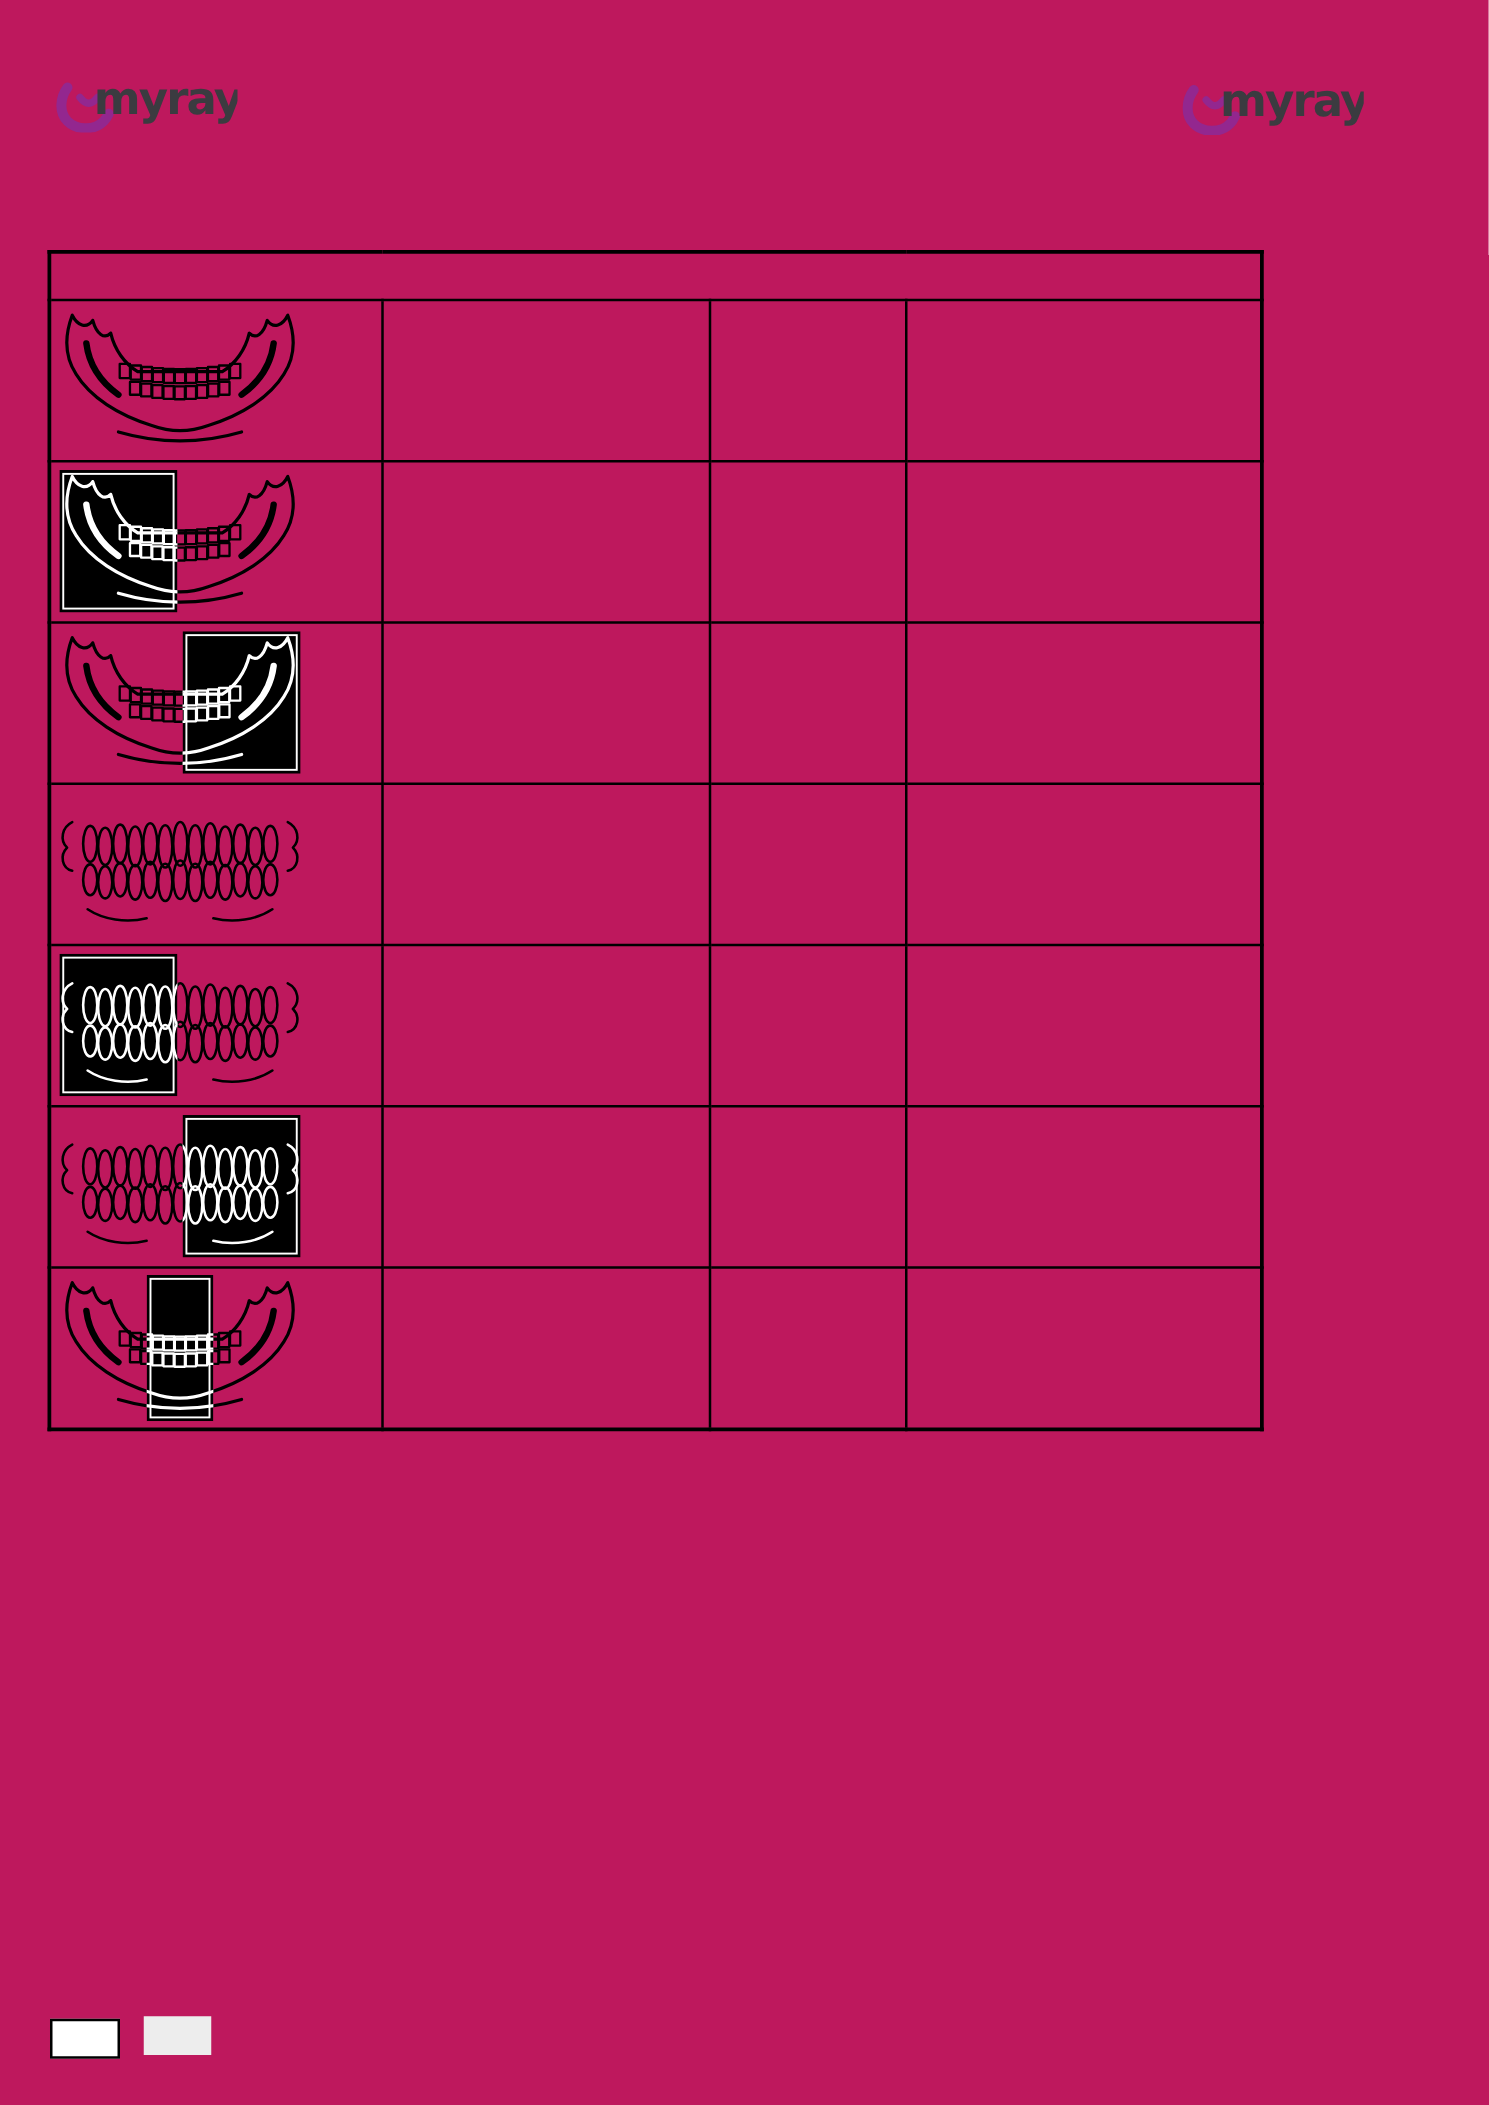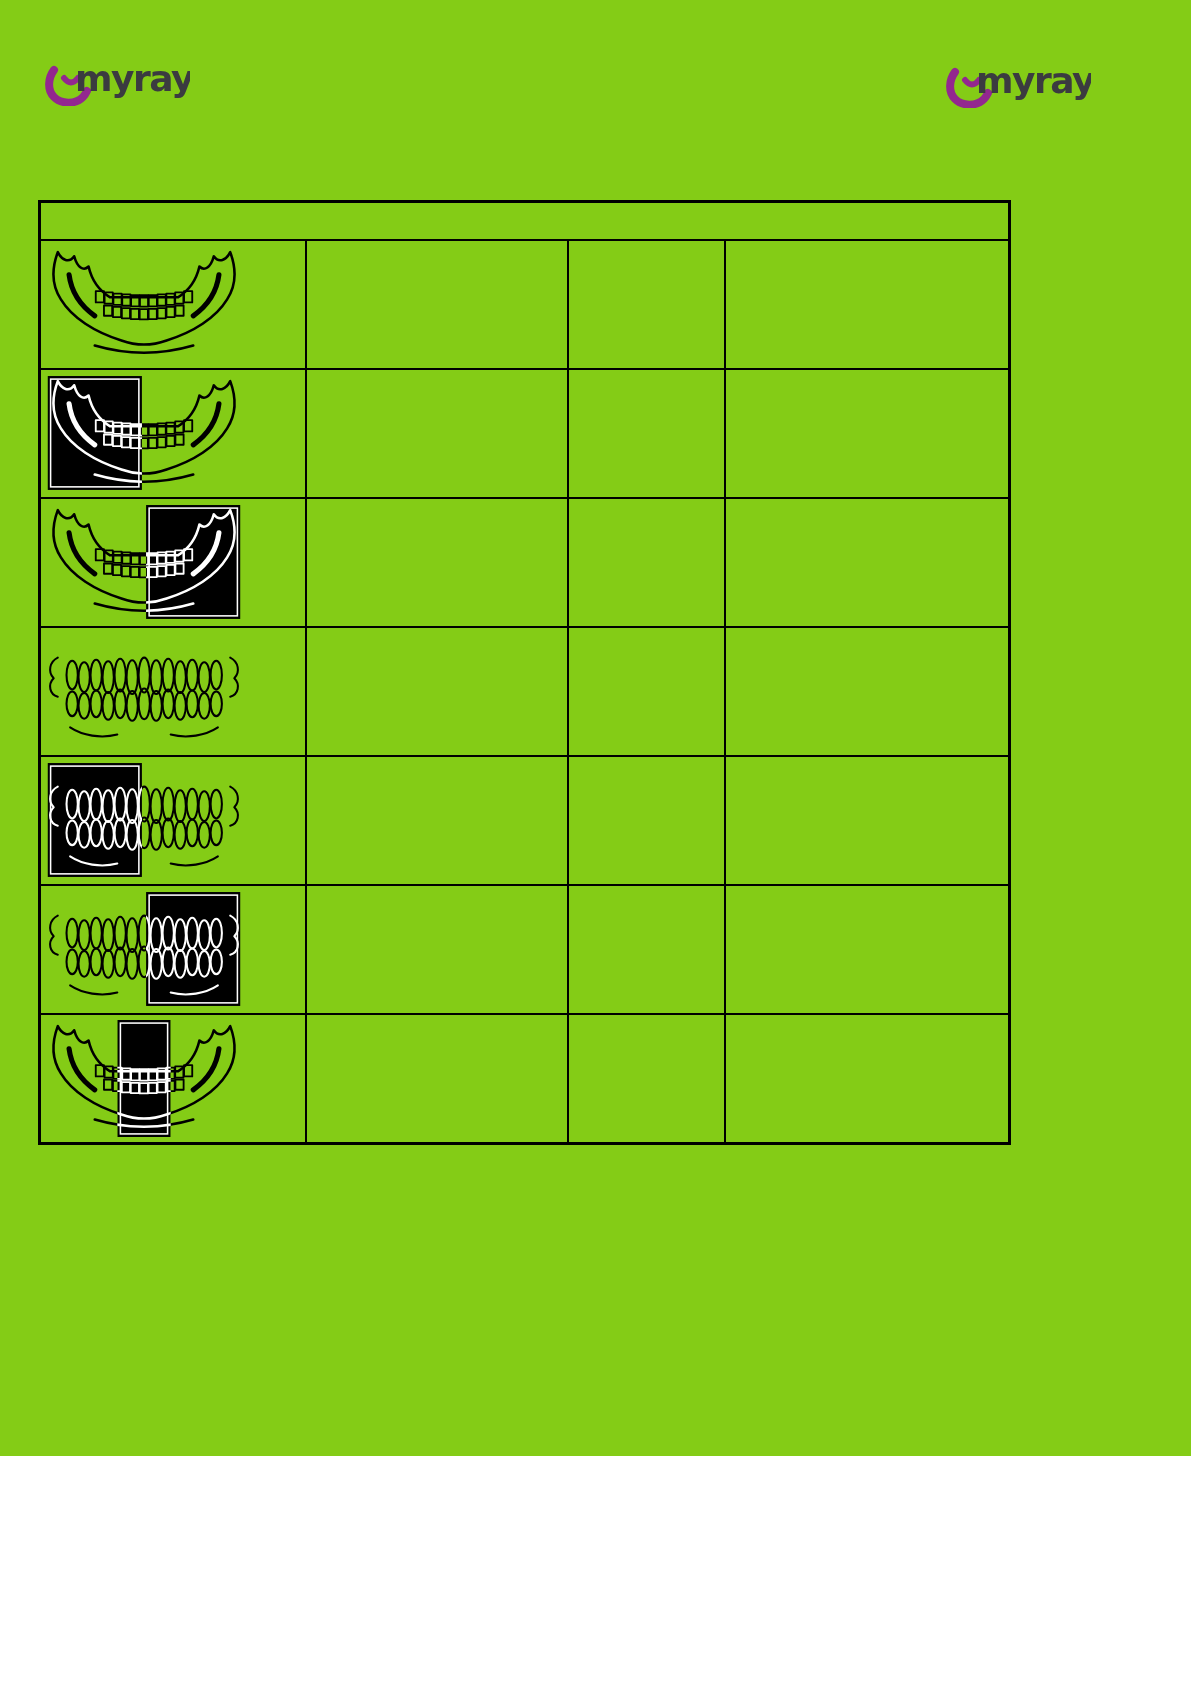--- a/index.html
+++ b/index.html
@@ -1,19 +1,19 @@
 <!DOCTYPE html>
 <html><head>
 <meta charset="utf-8">
 <style>
   html,body { margin:0; padding:0; background:#fff; }
   .page {
     position:relative;
-    width:1191px; height:1456px;
-    background:#84cc16;
+    width:1191px; height:1684px;
+    background:#be185d;
     margin:0 auto;
     font-family:"DejaVu Sans", sans-serif;
     overflow:hidden;
   }
   .logo { position:absolute; width:148px; height:56px; }
   .logo-left  { left:42px;  top:50px; }
   .logo-right { left:943px; top:52px; }
   .logo svg { display:block; }
   .logo text {
     font-family:"DejaVu Sans", sans-serif;

